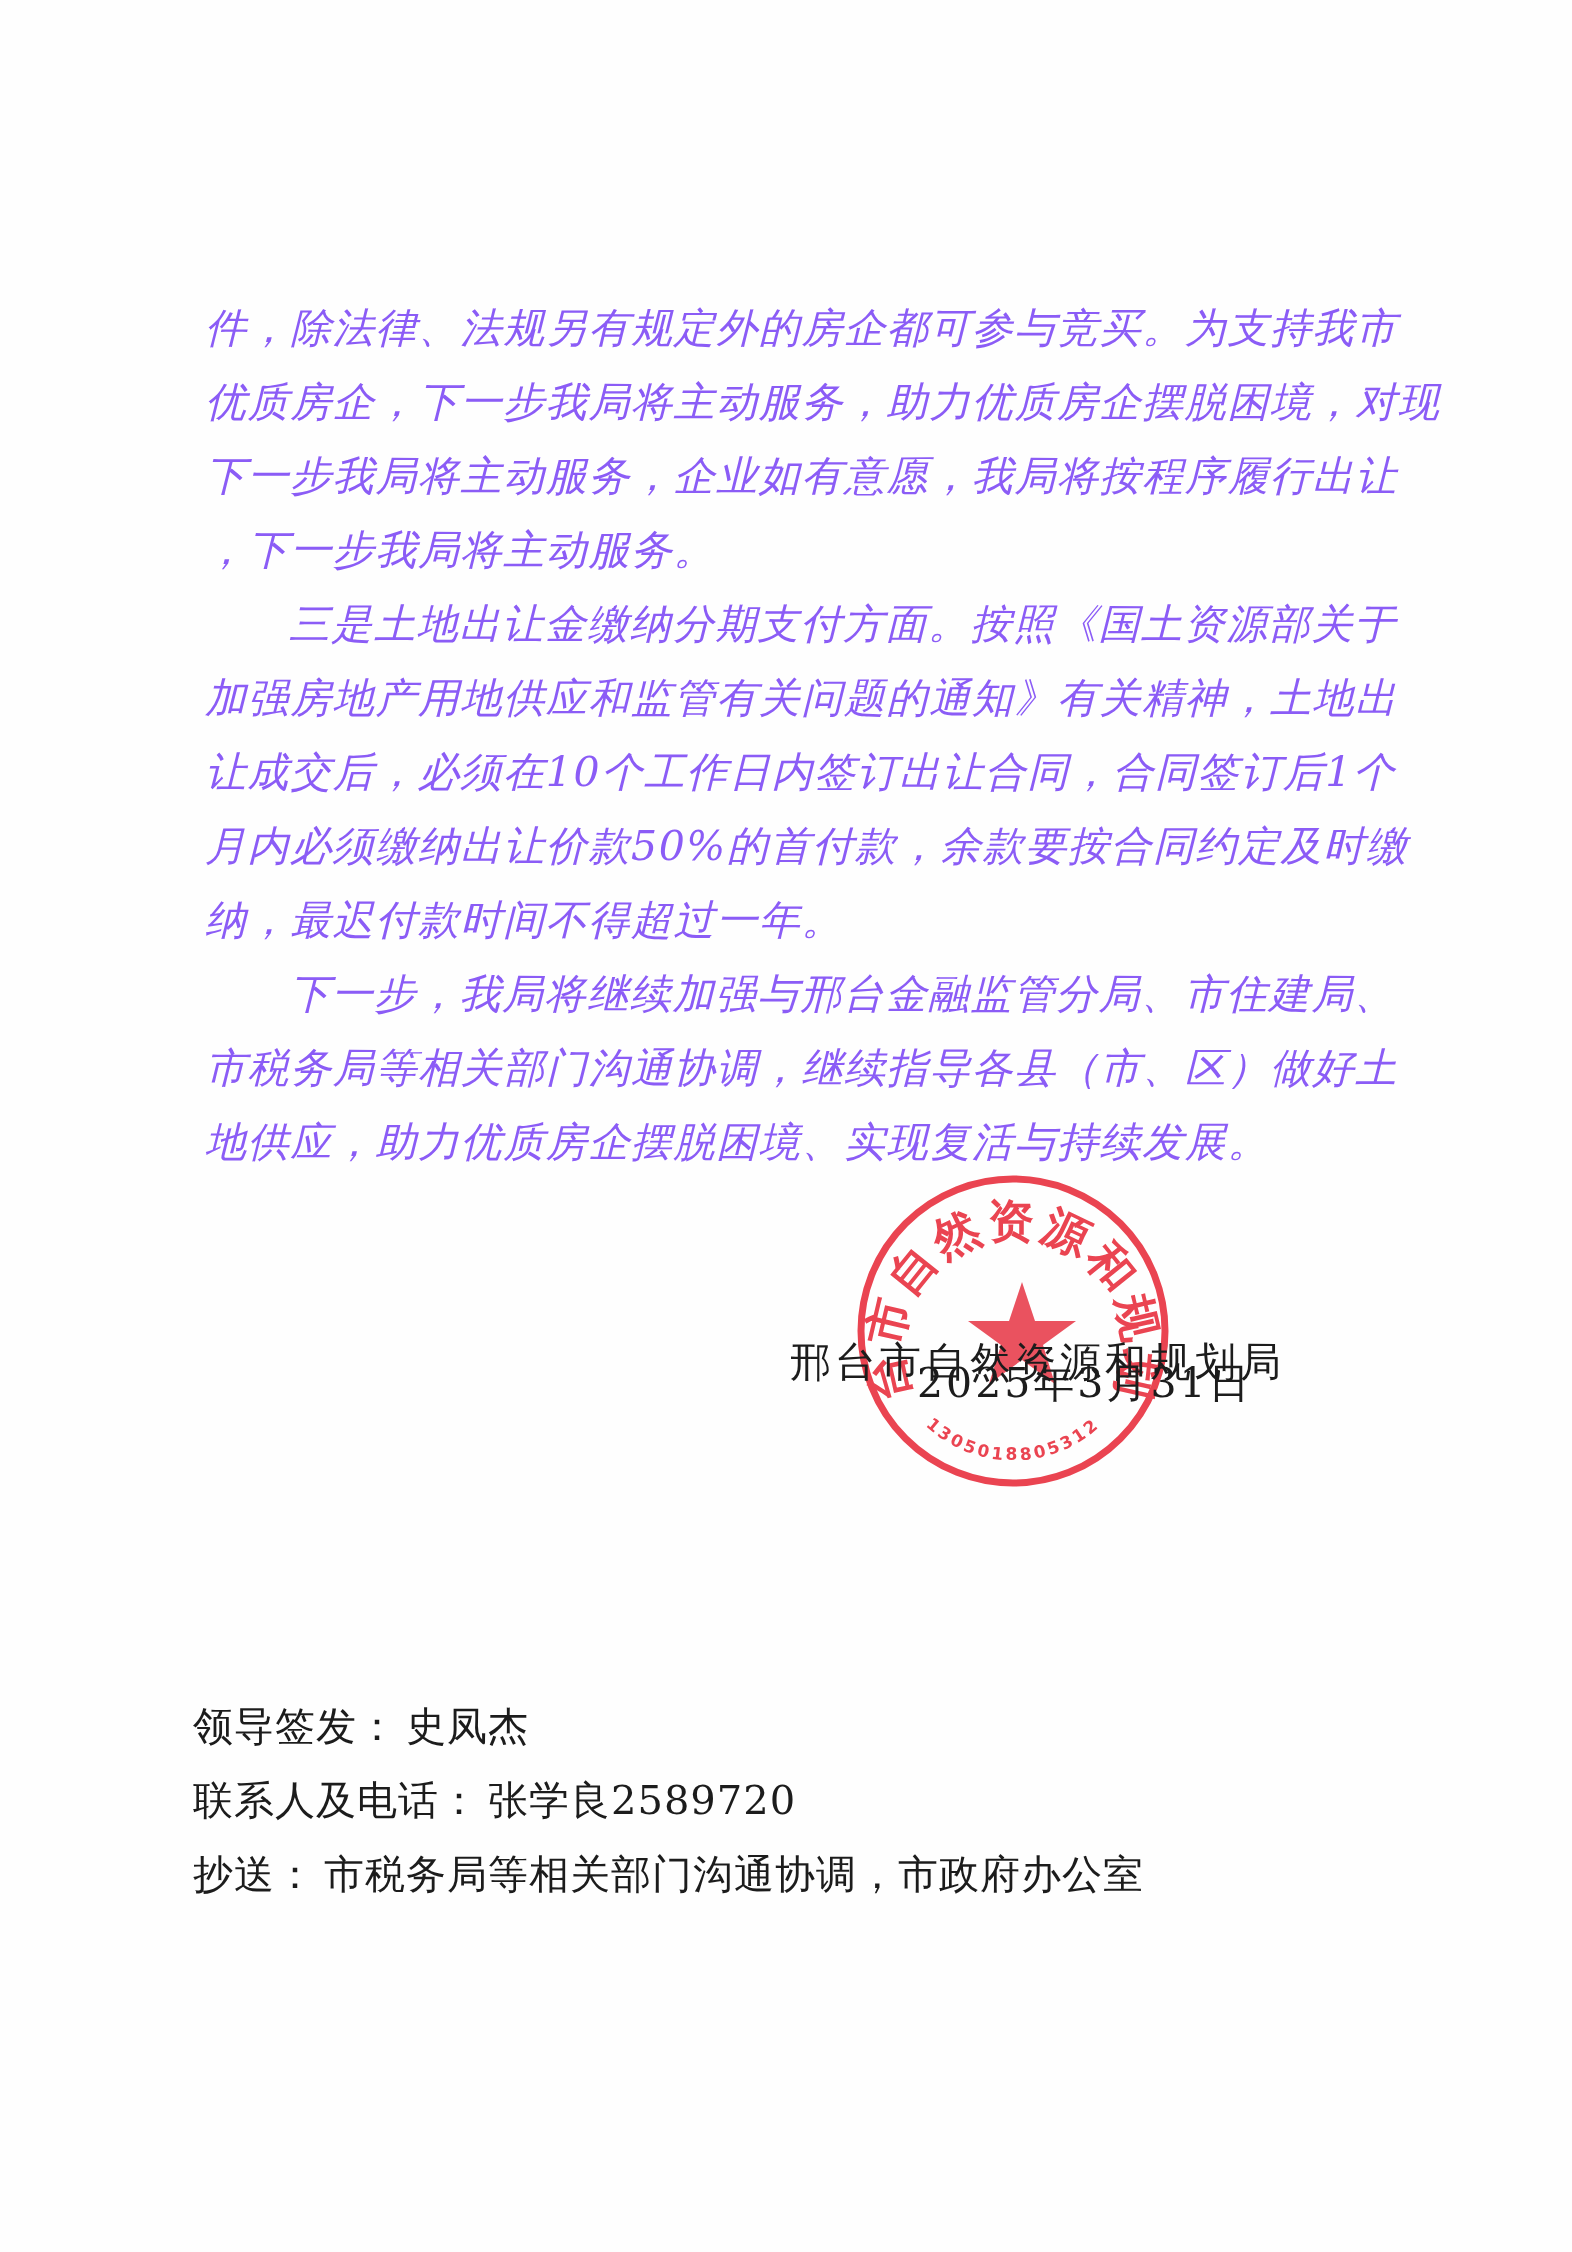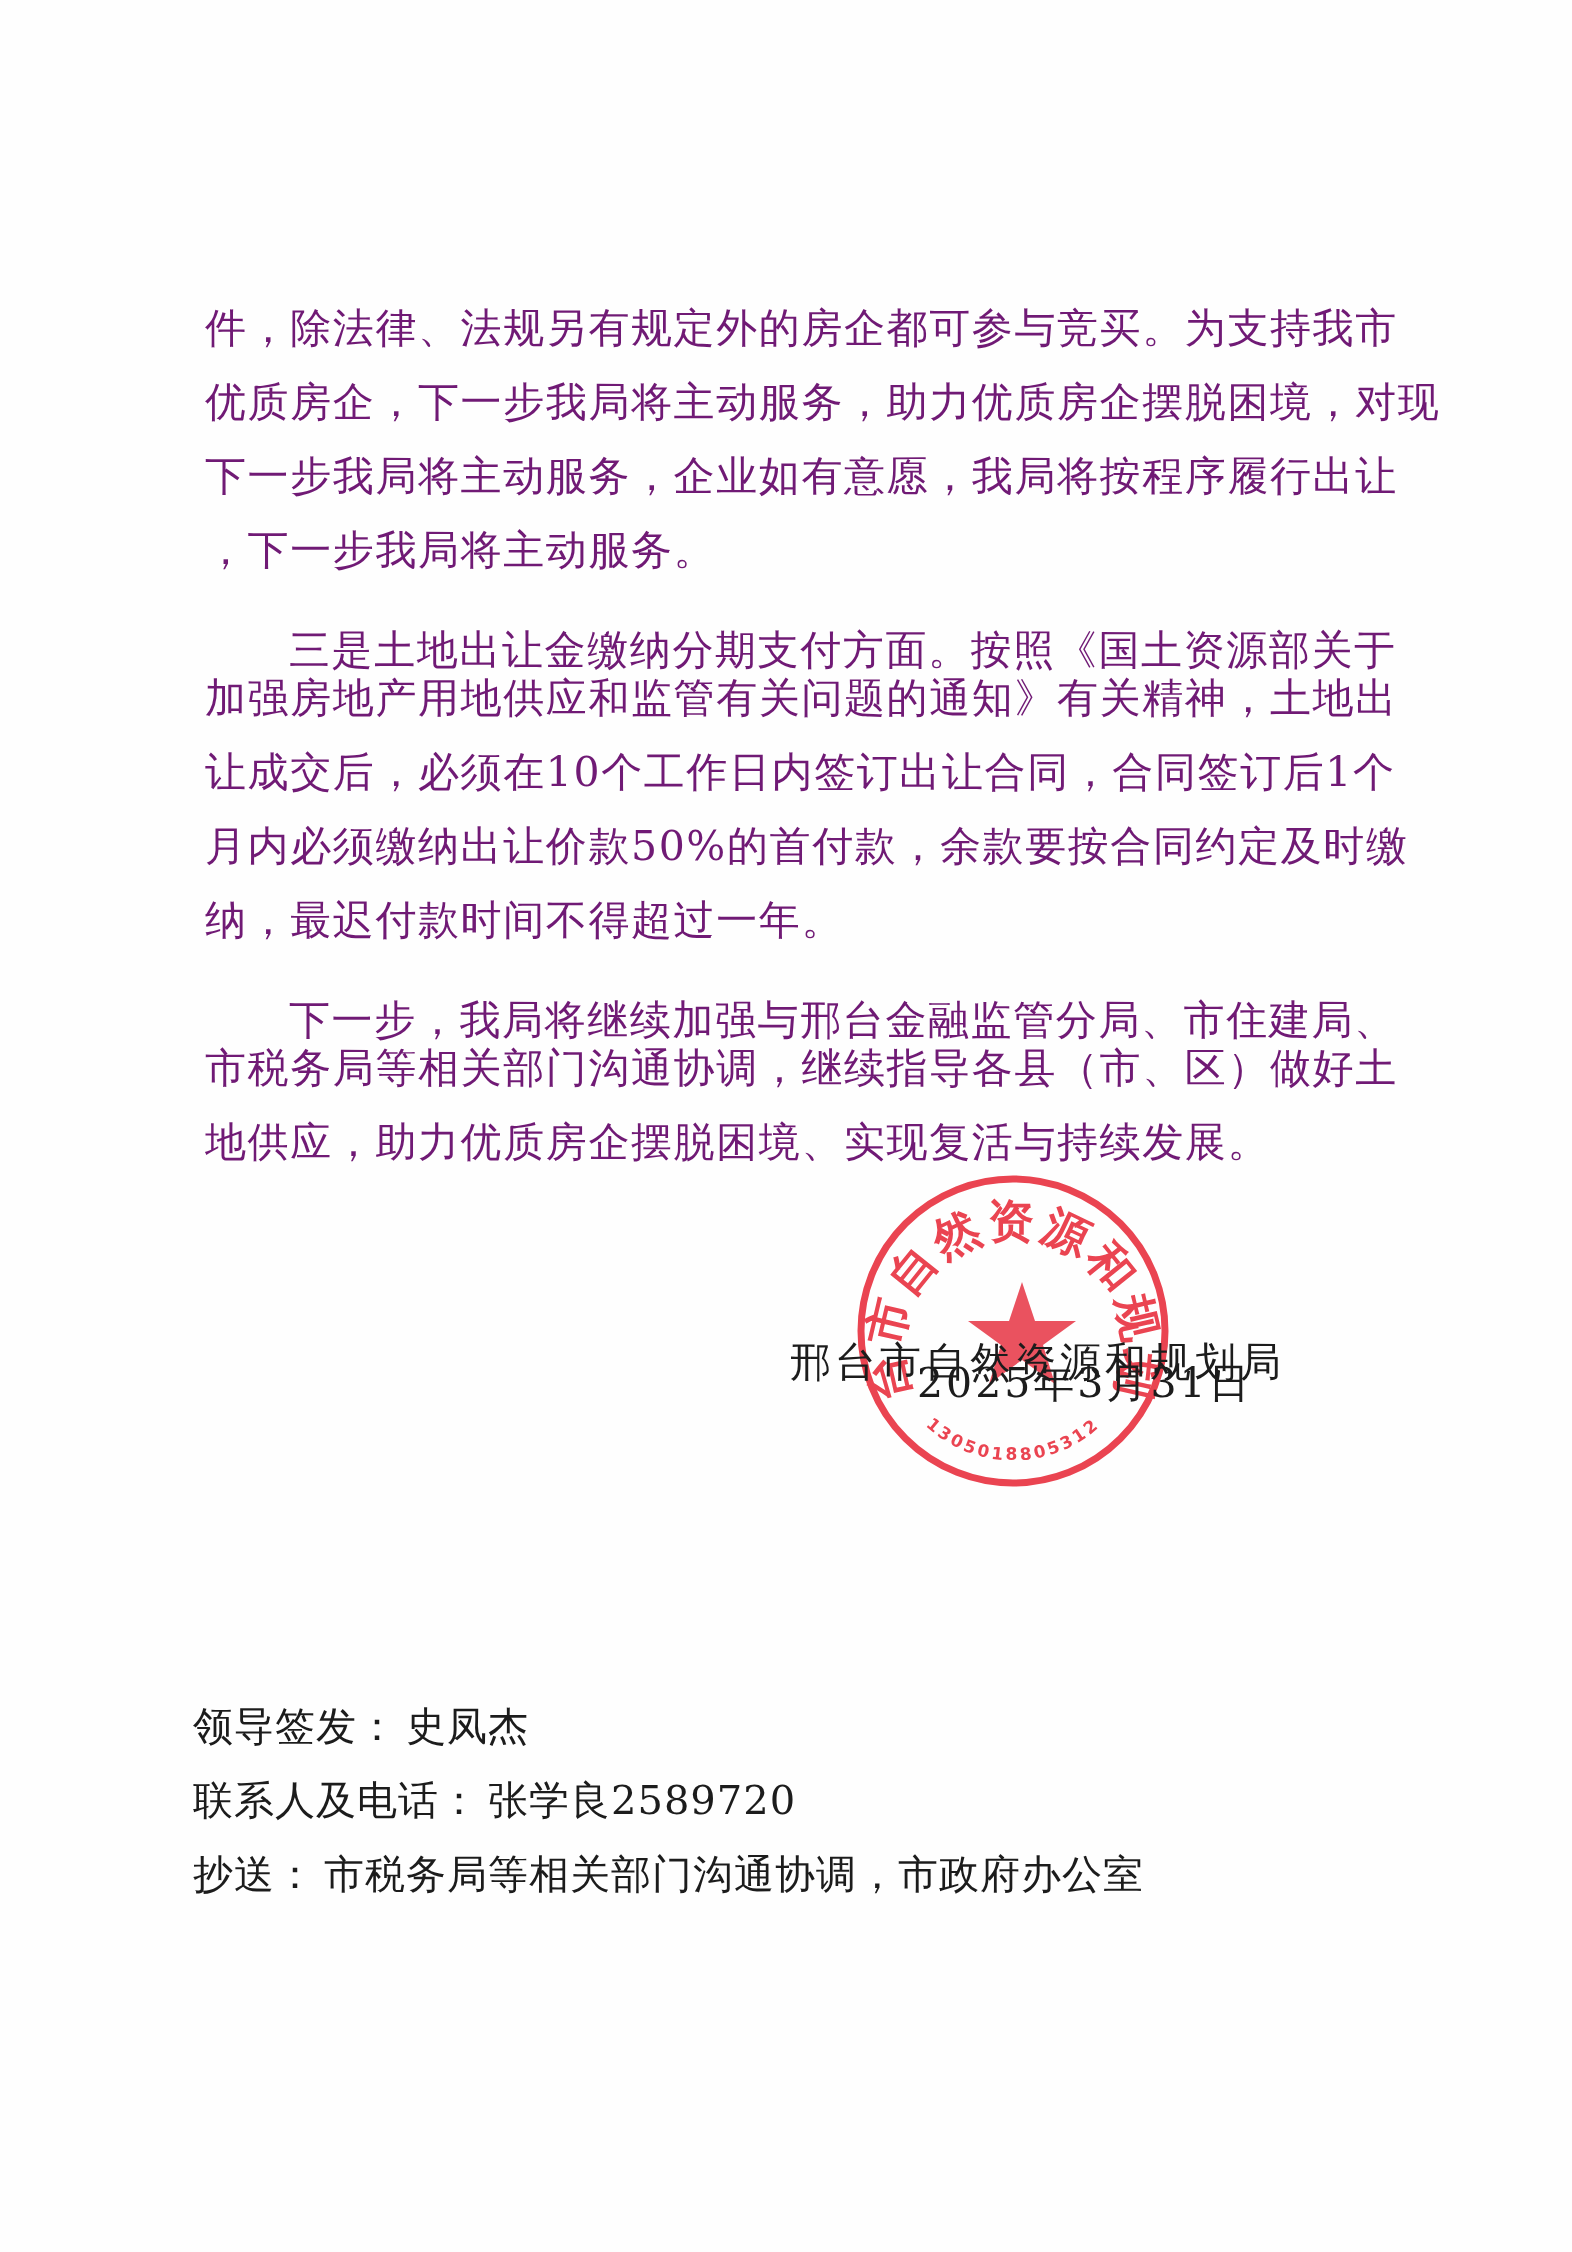--- a/index.html
+++ b/index.html
@@ -29,30 +29,30 @@
     width: 1175px;
   }
   .line {
     position: absolute;
     left: 0;
     height: 74px;
     font-size: 41px;
     line-height: 56px;
     white-space: nowrap;
     letter-spacing: 1.6px;
-    color: #701a75;
+    color: #8b5cf6;
+    font-style: italic;
   }
   .line.justify {
     width: 1172px;
     text-align: justify;
     text-align-last: justify;
   }
   .line.indent {
     left: 84px;
-    margin-top: 26px;
   }
   .line.indent.justify {
     width: 1088px;
   }
   .signature {
     position: absolute;
     left: 790px;
     top: 1336px;
     font-size: 41px;
     line-height: 52px;

